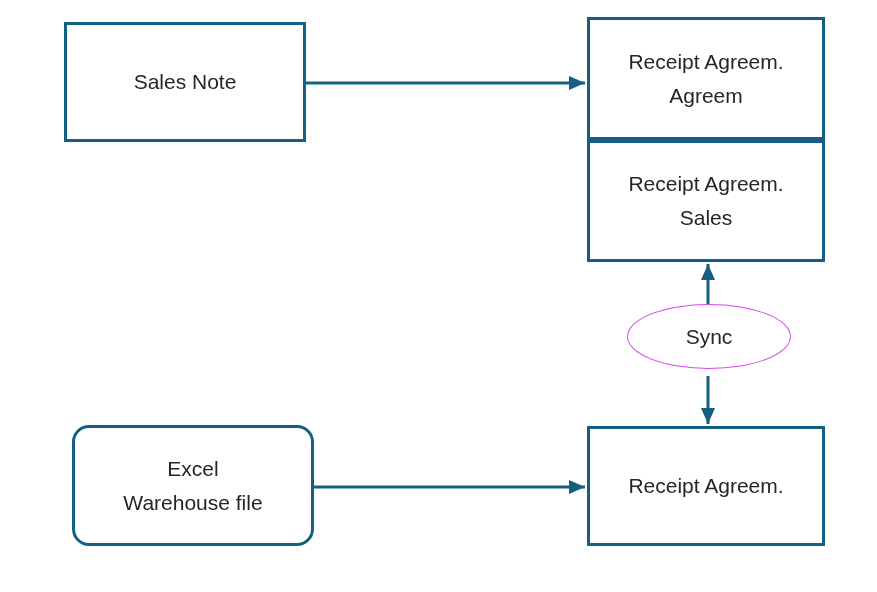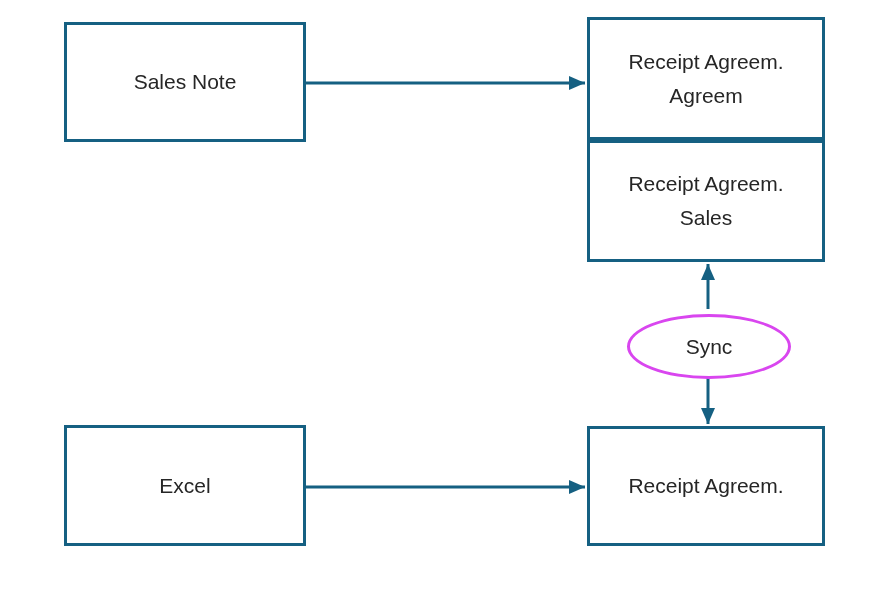--- a/index.html
+++ b/index.html
@@ -34,30 +34,30 @@
     justify-content: center;
     text-align: center;
     color: #262626;
     font-size: 21px;
     line-height: 34px;
   }
   .node span { display: block; }
   #node-sales-note      { left: 64px;  top: 22px;  width: 242px; height: 120px; }
   #node-receipt-header  { left: 587px; top: 17px;  width: 238px; height: 123px; }
   #node-receipt-line    { left: 587px; top: 140px; width: 238px; height: 122px; }
-  #node-excel-file      { left: 64px;  top: 425px; width: 242px; height: 121px; }
+  #node-excel-file      { left: 72px;  top: 425px; width: 242px; height: 121px; border-radius: 17px; }
   #node-inbound-lines   { left: 587px; top: 426px; width: 238px; height: 120px; }
   .ellipse {
     position: absolute;
     left: 627px;
-    top: 314px;
+    top: 304px;
     width: 164px;
     height: 65px;
     box-sizing: border-box;
-    border: 3px solid #d946ef;
+    border: 1px solid #d946ef;
     border-radius: 50%;
     background: #ffffff;
     display: flex;
     align-items: center;
     justify-content: center;
     color: #262626;
     font-size: 21px;
   }
 </style>
 </head>
@@ -94,19 +94,20 @@
     <span>Receipt Agreem.</span>
     <span>Sales</span>
   </div>
 
   <div class="ellipse">
     <span>Sync</span>
   </div>
 
   <div class="node" id="node-excel-file">
     <span>Excel</span>
+    <span>Warehouse file</span>
   </div>
 
   <div class="node" id="node-inbound-lines">
     <span>Receipt Agreem.</span>
   </div>
 
 </div>
 
 </body></html>

